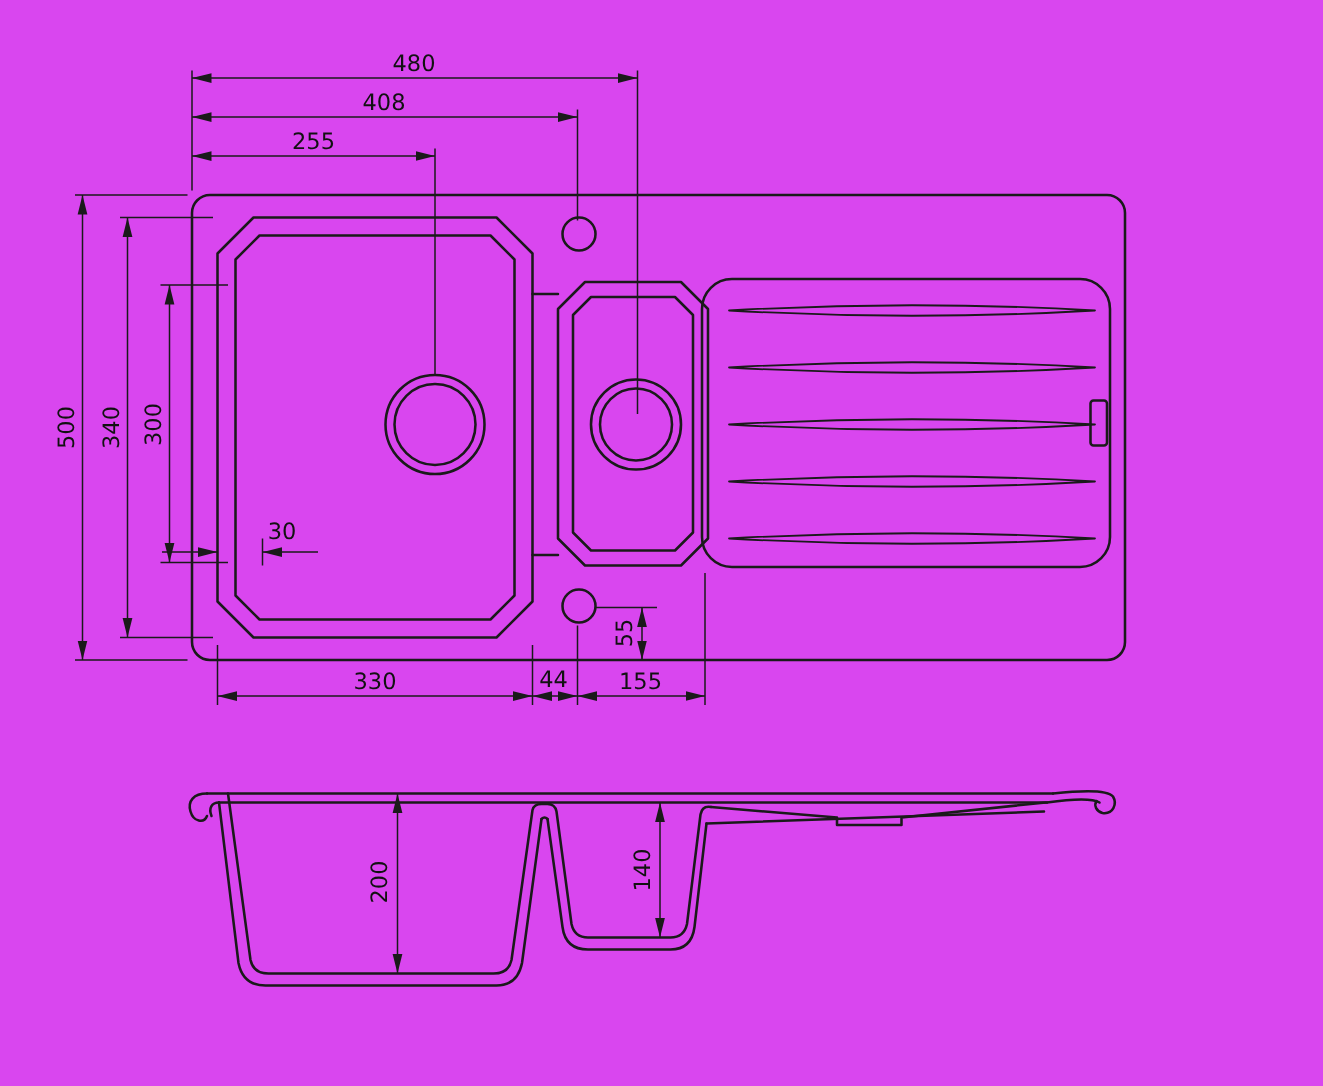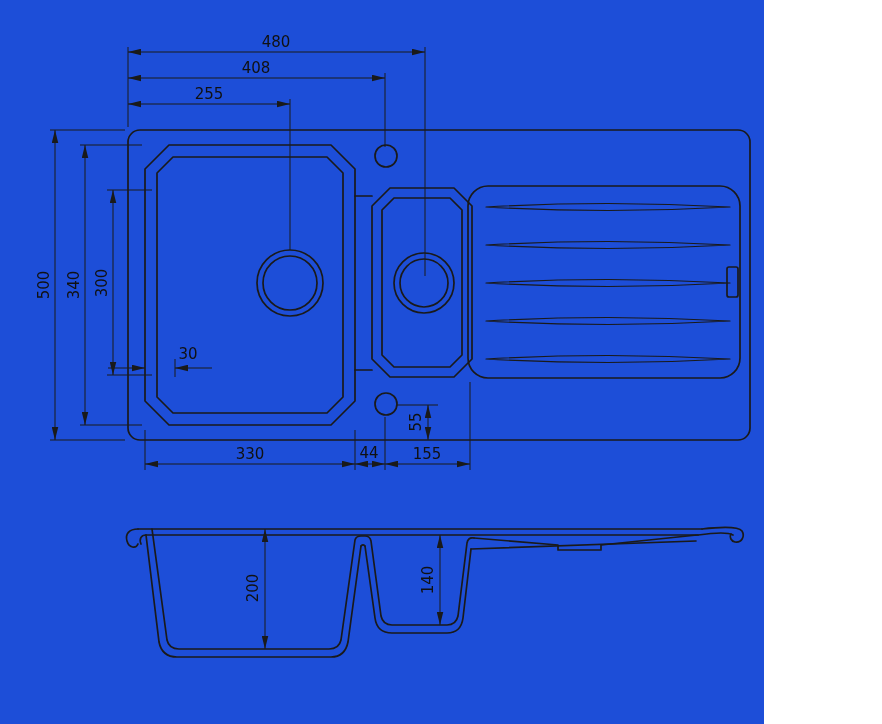--- a/index.html
+++ b/index.html
@@ -1,16 +1,16 @@
 <!DOCTYPE html>
 <html><head>
 <meta charset="utf-8">
 <style>
   html,body{margin:0;padding:0;background:#ffffff;}
-  .page{width:764px;height:724px;background:#1d4ed8;position:relative;overflow:hidden;}
+  .page{width:882px;height:724px;background:#d946ef;position:relative;overflow:hidden;}
   svg{display:block;}
   .outline *{fill:none;stroke:#1a1a1a;stroke-width:1.7;stroke-linejoin:round;stroke-linecap:round;}
   .thin *{fill:none;stroke:#1a1a1a;stroke-width:1.2;stroke-linejoin:round;stroke-linecap:round;}
   .dim line, .dim path{stroke:#1a1a1a;stroke-width:1;fill:none;}
   .dim text{font-family:"DejaVu Sans",sans-serif;font-size:15px;fill:#111;text-anchor:middle;}
 </style>
 </head>
 <body>
 
 <div class="page">

